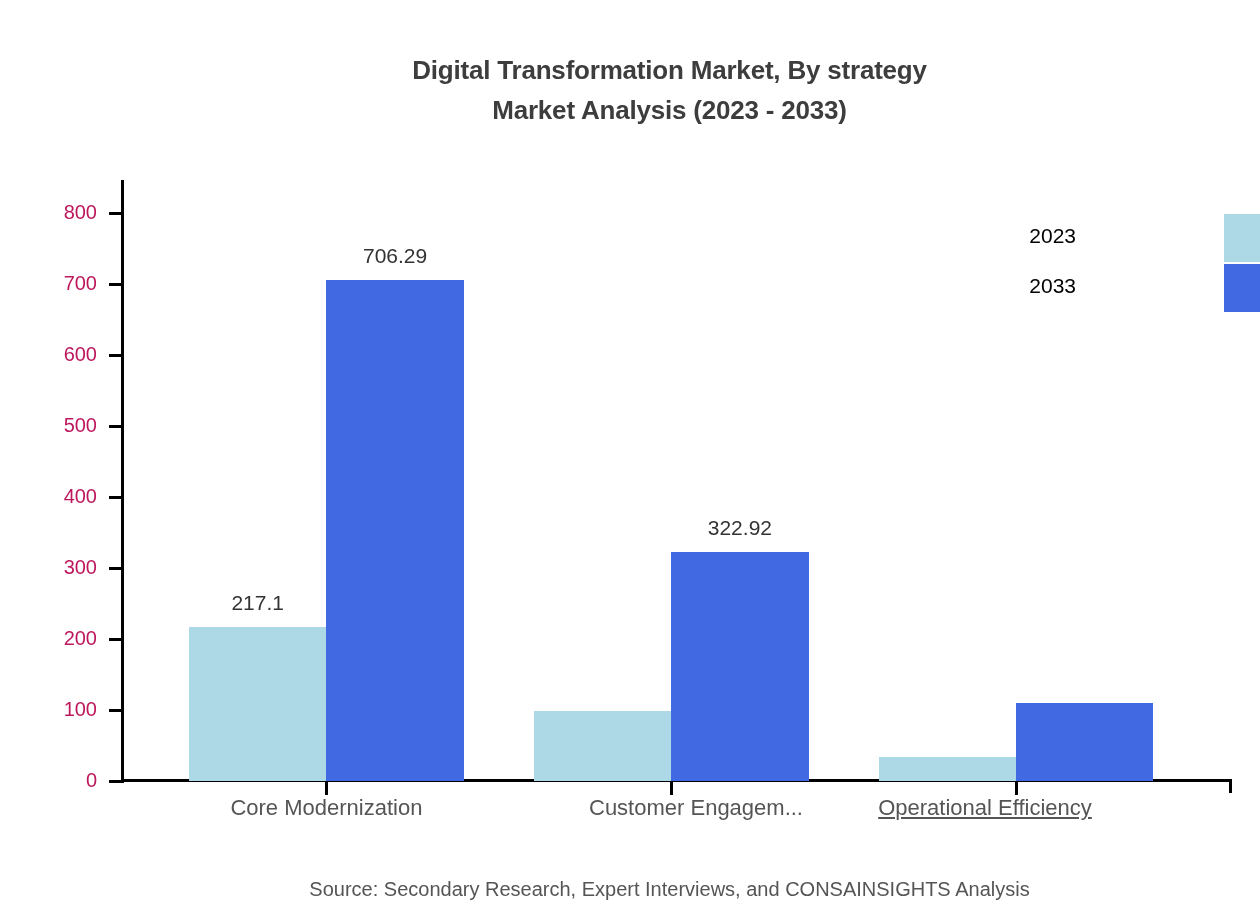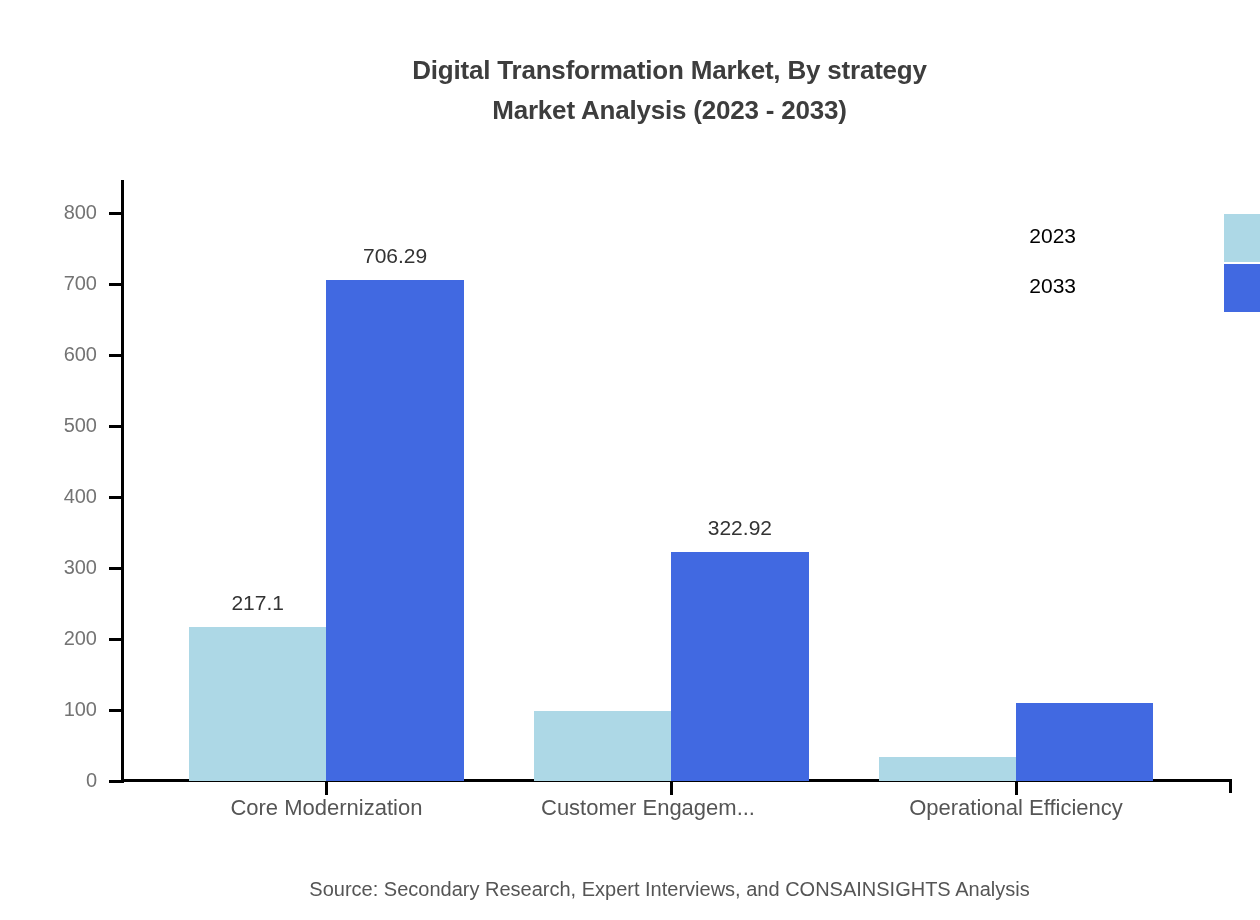--- a/index.html
+++ b/index.html
@@ -72,21 +72,21 @@
     left: 109px;
     width: 14px;
     height: 3px;
     background: #000000;
   }
   .y-tick-label {
     position: absolute;
     right: 1163px;           
     text-align: right;
     font-size: 20px;
-    color: #737373;
+    color: #be185d;
     line-height: 20px;
     white-space: nowrap;
   }
 
   
   .x-tick {
     position: absolute;
     top: 781px;
     width: 3px;
     height: 14px;
@@ -181,23 +181,23 @@
     <div class="y-tick-label" style="top: 344px;">600</div>
     <div class="y-tick" style="top: 283px;"></div>
     <div class="y-tick-label" style="top: 273px;">700</div>
     <div class="y-tick" style="top: 212px;"></div>
     <div class="y-tick-label" style="top: 202px;">800</div>
   </div>
 <div id="x-ticks">
     <div class="x-tick" style="left: 325.4px;"></div>
     <div class="x-tick-label" style="left: 126.4px; width: 400px;">Core Modernization</div>
     <div class="x-tick" style="left: 670.2px;"></div>
-    <div class="x-tick-label" style="left: 448px; width: 400px;">Customer Engagem...</div>
+    <div class="x-tick-label" style="left: 496px; width: 400px;">Customer Engagem...</div>
     <div class="x-tick" style="left: 1015px;"></div>
-    <div class="x-tick-label" style="left: 816px; width: 400px;">Operational Efficiency</div>
+    <div class="x-tick-label" style="left: 785px; width: 400px; text-decoration: underline;">Operational Efficiency</div>
   </div>
 
 <div id="plot-area">
     <div class="bar" title="Core Modernization 2023: 217.1" style="left: 68px; width: 137.4px; height: 154.141px; background: rgb(173, 216, 230); bottom: 0px;"></div>
     <div class="bar-label" style="left: 36.7px; width: 200px; top: 410.859px;">217.1</div>
     <div class="bar" title="Core Modernization 2033: 706.29" style="left: 205.4px; width: 137.4px; height: 501.466px; background: rgb(65, 105, 225); bottom: 0px;"></div>
     <div class="bar-label" style="left: 174.1px; width: 200px; top: 63.5341px;">706.29</div>
     <div class="bar" title="Customer Engagem... 2023: 99.26" style="left: 412.8px; width: 137.4px; height: 70.4746px; background: rgb(173, 216, 230); bottom: 0px;"></div>
     <div class="bar" title="Customer Engagem... 2033: 322.92" style="left: 550.2px; width: 137.4px; height: 229.273px; background: rgb(65, 105, 225); bottom: 0px;"></div>
     <div class="bar-label" style="left: 518.9px; width: 200px; top: 335.727px;">322.92</div>

